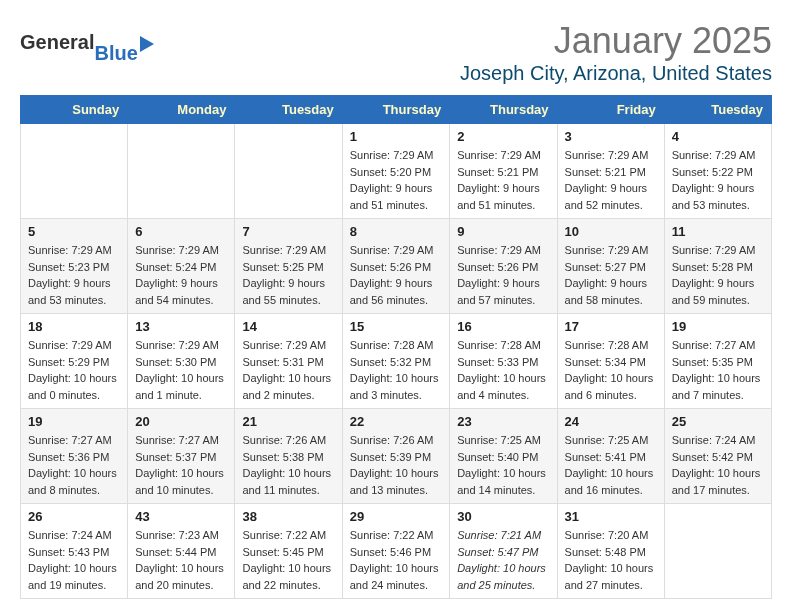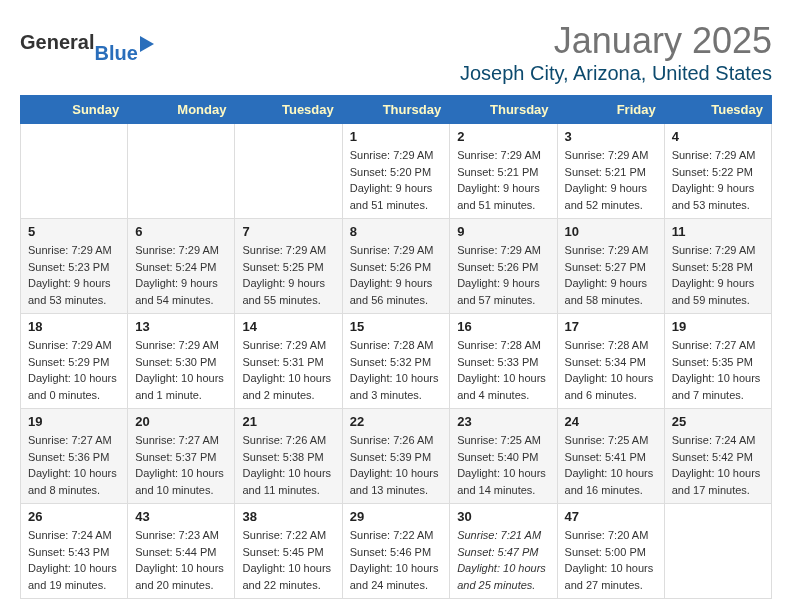--- a/index.html
+++ b/index.html
@@ -345,22 +345,22 @@
 and 24 minutes.</div>
         </td>
         <td>
           <div class="day-number">30</div>
           <div class="day-info" style="white-space: pre-line; font-style: italic;">Sunrise: 7:21 AM
 Sunset: 5:47 PM
 Daylight: 10 hours
 and 25 minutes.</div>
         </td>
         <td>
-          <div class="day-number">47</div>
+          <div class="day-number">31</div>
           <div class="day-info" style="white-space: pre-line;">Sunrise: 7:20 AM
-Sunset: 5:00 PM
+Sunset: 5:48 PM
 Daylight: 10 hours
 and 27 minutes.</div>
         </td>
         <td class="empty-cell"></td>
       </tr>
     </tbody>
 </table>
 
 </body></html>

